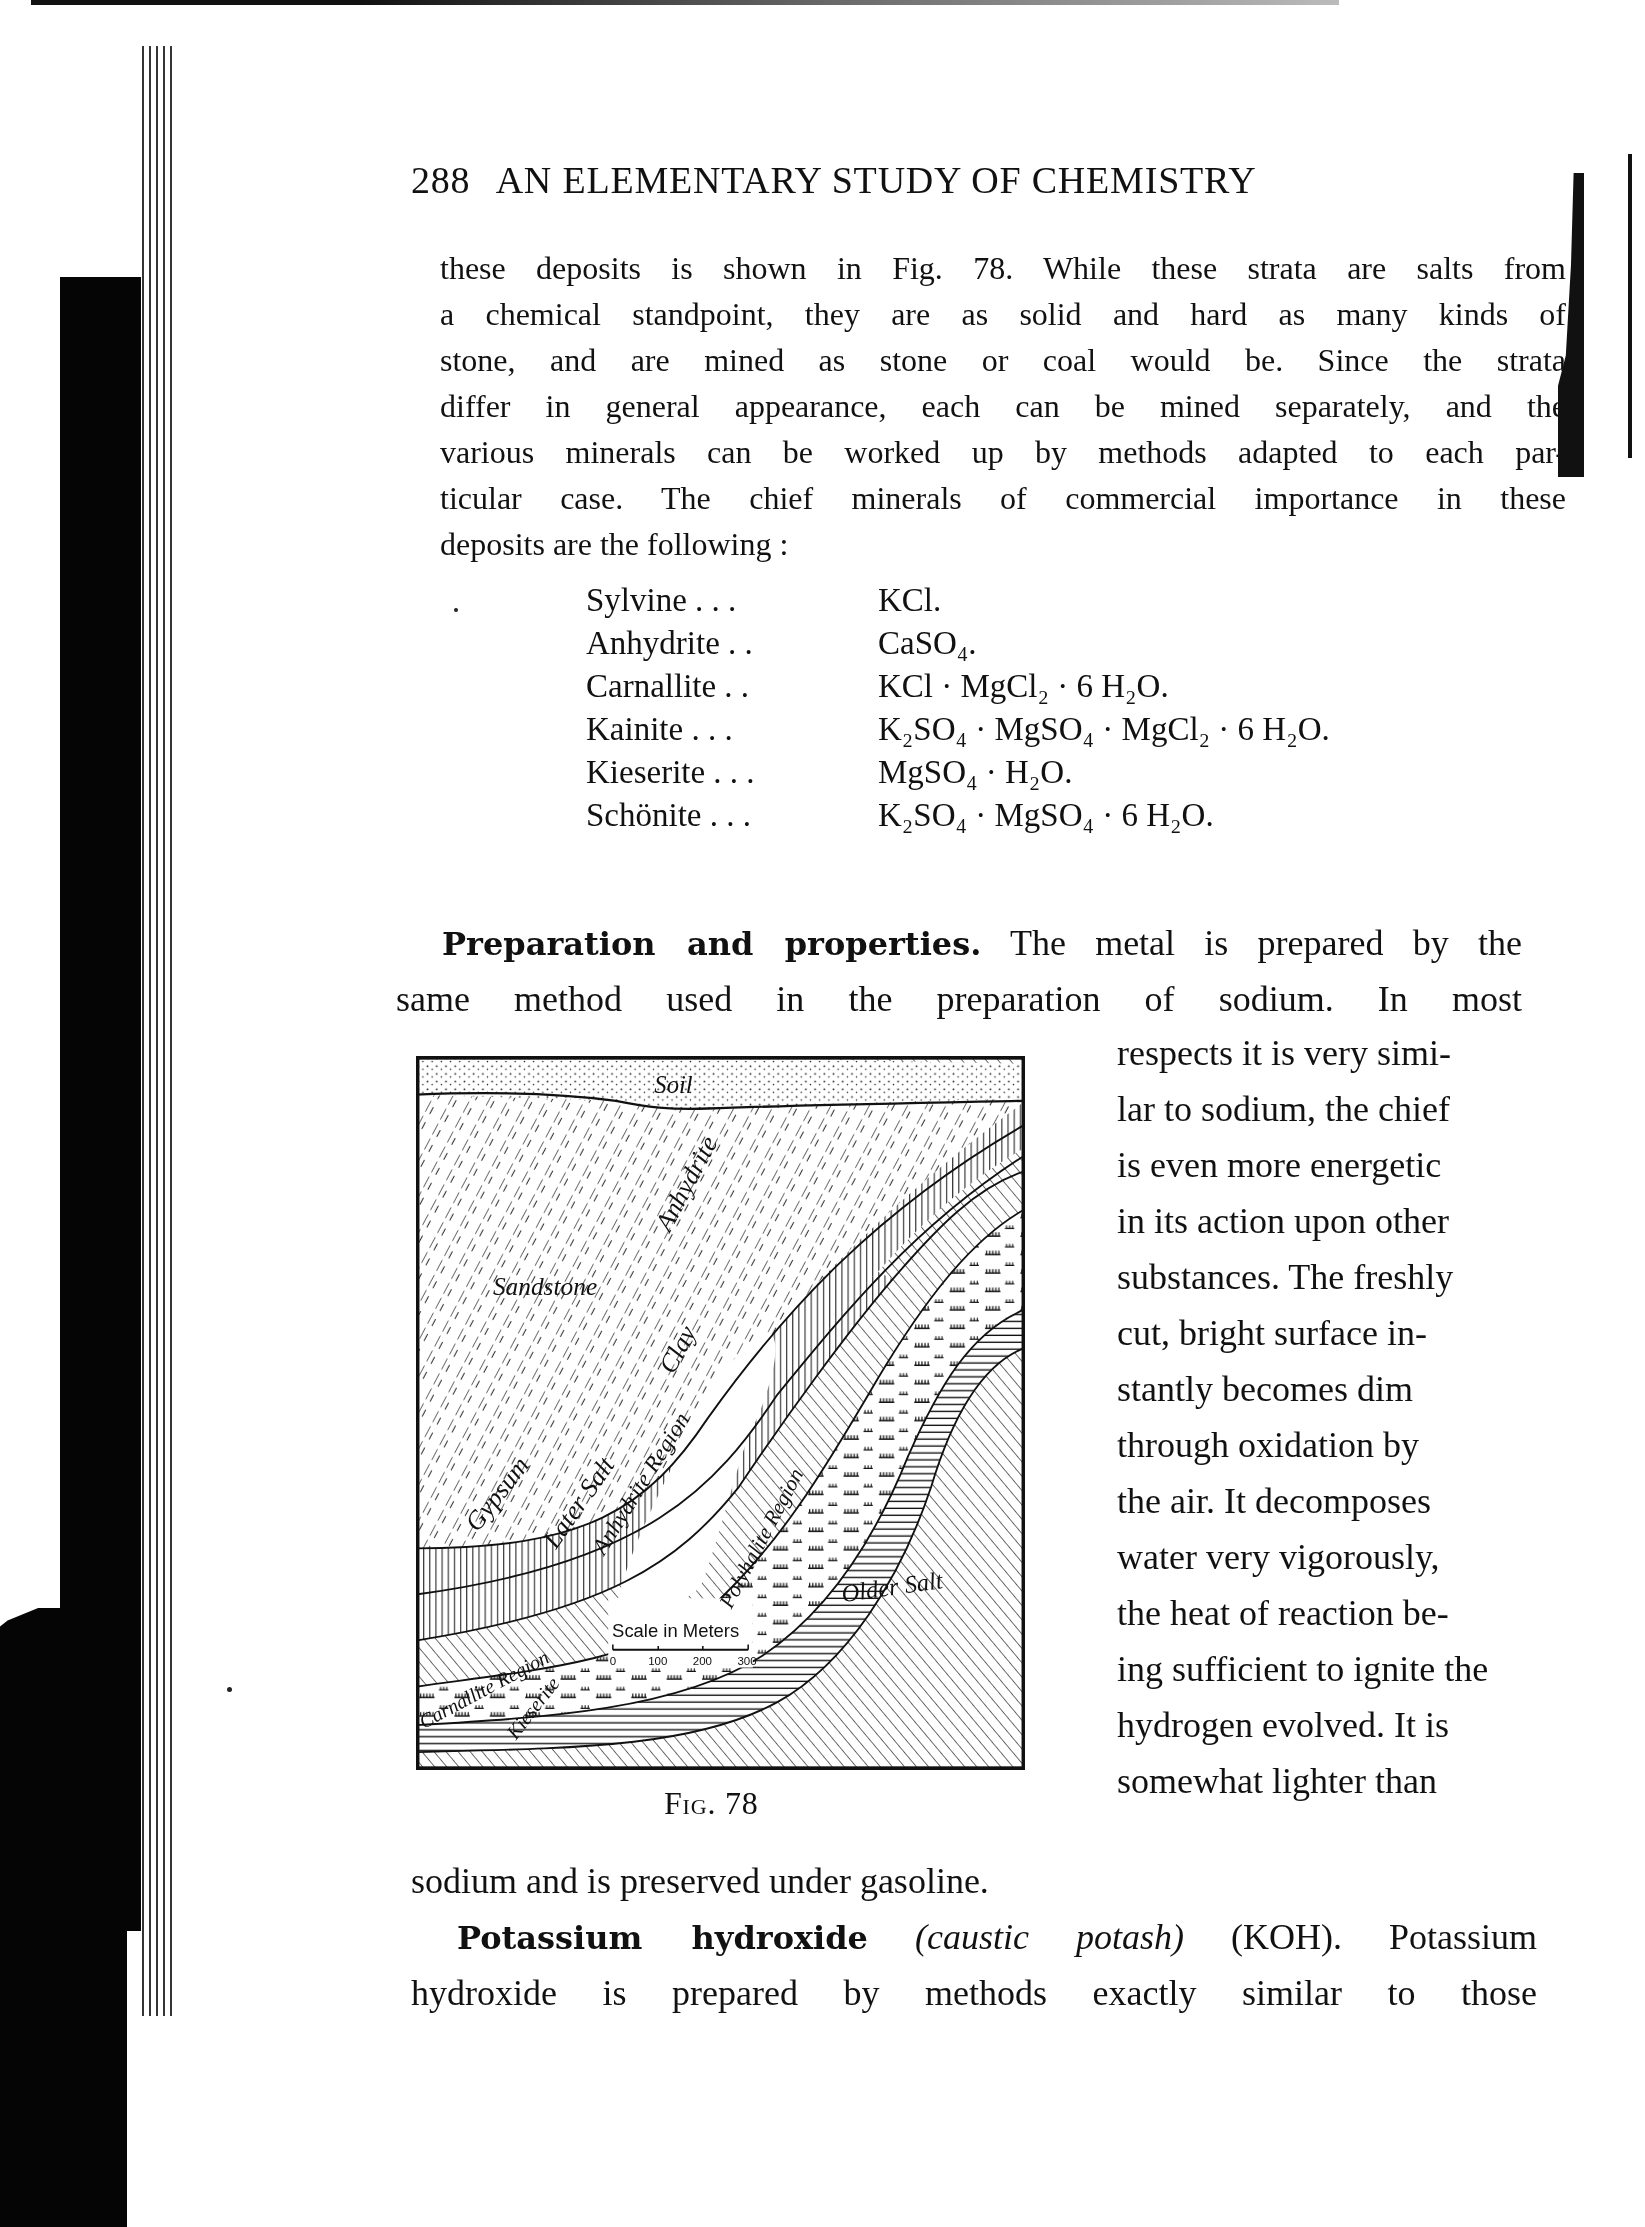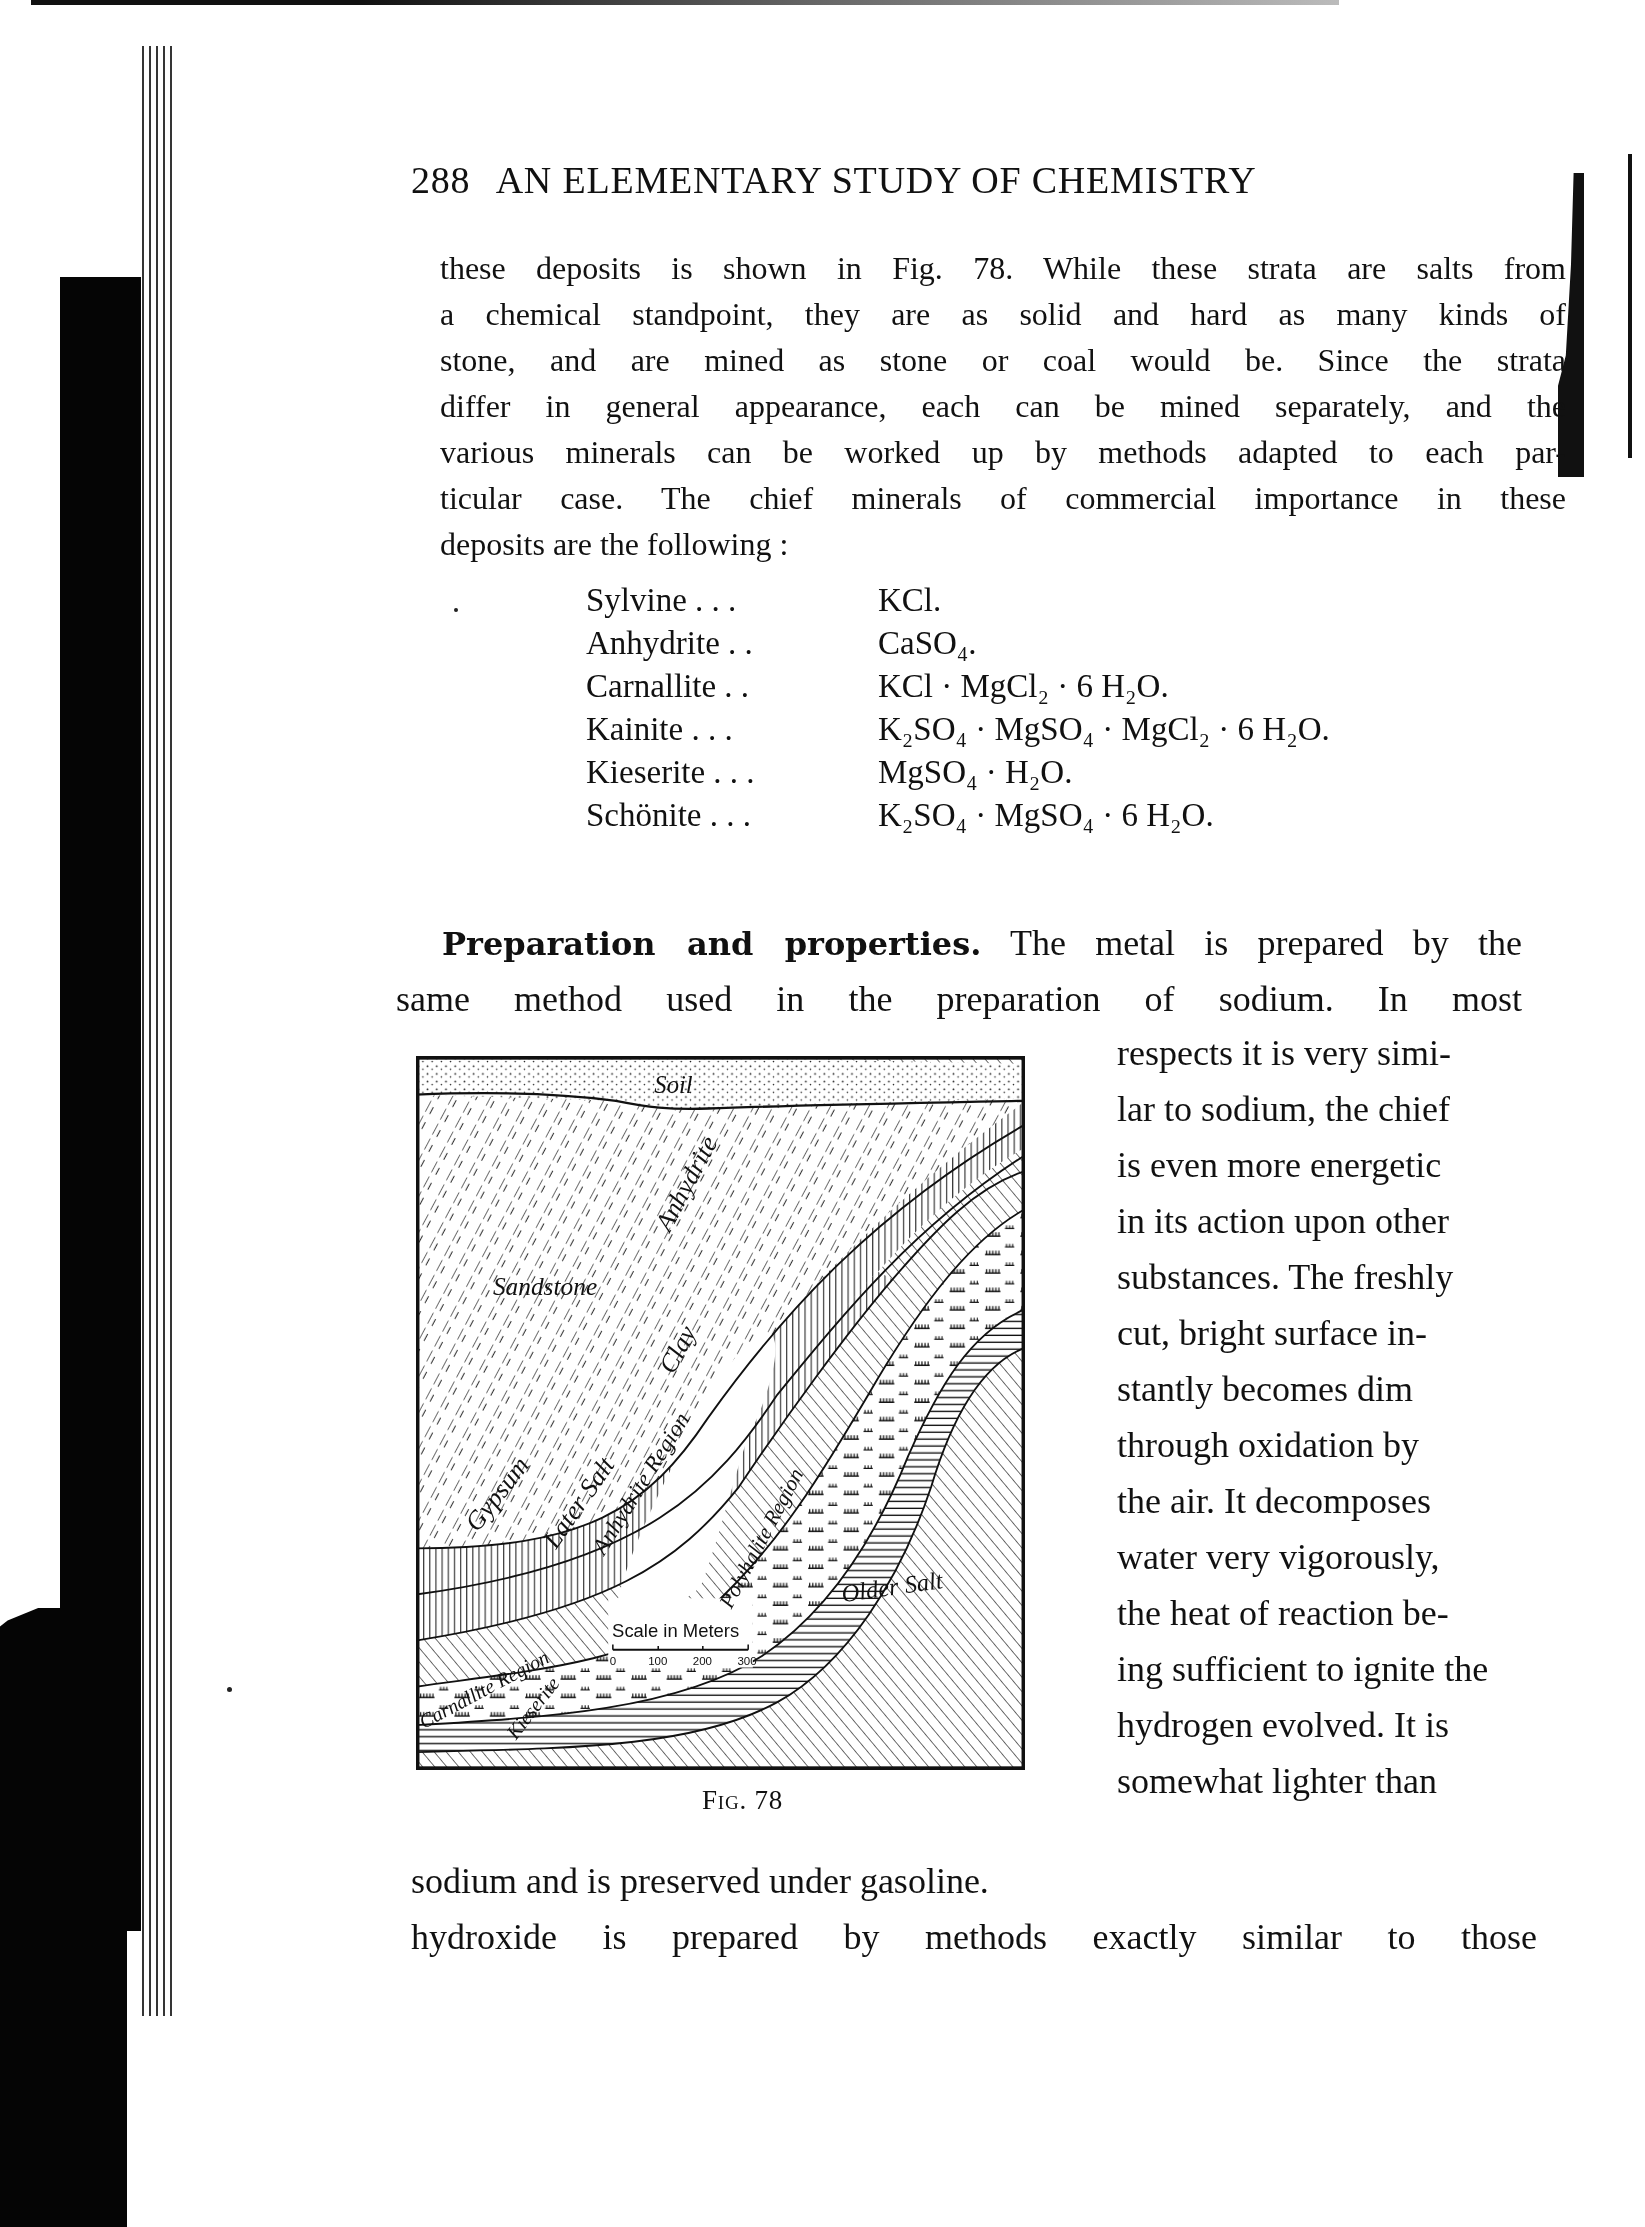--- a/index.html
+++ b/index.html
@@ -41,21 +41,21 @@
   .wrap-col div { text-align: justify; text-align-last: justify; white-space: nowrap; display: flex; justify-content: space-between; margin-left: 40px; }
 
   .p3 { position: absolute; left: 411px; top: 1854px; width: 1126px; font-size: 36px; line-height: 55px; }
   .p4 { position: absolute; left: 411px; top: 1910px; width: 1126px; font-size: 36px; line-height: 55px;
         text-align: justify; text-align-last: justify; }
   .p4 b { font-family: "DejaVu Serif", serif; font-weight: bold; font-size: 32px; }
   .p4 i { font-style: italic; }
   .p4 .indent, .p2 .indent { padding-left: 46px; }
 
   .figure { position: absolute; left: 416px; top: 1056px; width: 609px; height: 714px; }
-  .fig-caption { position: absolute; left: 702px; top: 1785px; font-size: 27px; font-variant: small-caps; letter-spacing: 0.8px; }
+  .fig-caption { position: absolute; left: 664px; top: 1785px; font-size: 32px; font-variant: small-caps; letter-spacing: 0.8px; }
   .fig-label { font-family: "Liberation Serif", serif; font-style: italic; fill: #111; }
   .scale-text { font-family: "Liberation Sans", sans-serif; fill: #111; }
 
   .dot-stray2 { position: absolute; left: 227px; top: 1687px; width: 5.4px; height: 5.4px; background: #222; border-radius: 50%; }
 </style>
 </head>
 <body>
 
 <div class="scan-top"></div>
 <div class="binding-lines"></div>
@@ -220,15 +220,21 @@
   <div>water very vigorously,</div>
   <div>the heat of reaction be-</div>
   <div>ing sufficient to ignite the</div>
   <div>hydrogen evolved.  It is</div>
   <div>somewhat lighter than</div>
 </div>
 
 <div class="p3">sodium and is preserved under gasoline.</div>
 
 <div class="p4">
+  <div class="indent" style="text-align-last:justify">
+    <b>Potassium hydroxide</b>
+    <i>(caustic potash)</i>
+    <span>(KOH).</span>
+    <span>Potassium</span>
+  </div>
   <div style="text-align-last:justify">hydroxide is prepared by methods exactly similar to those</div>
 </div>
 
 
 </body></html>

